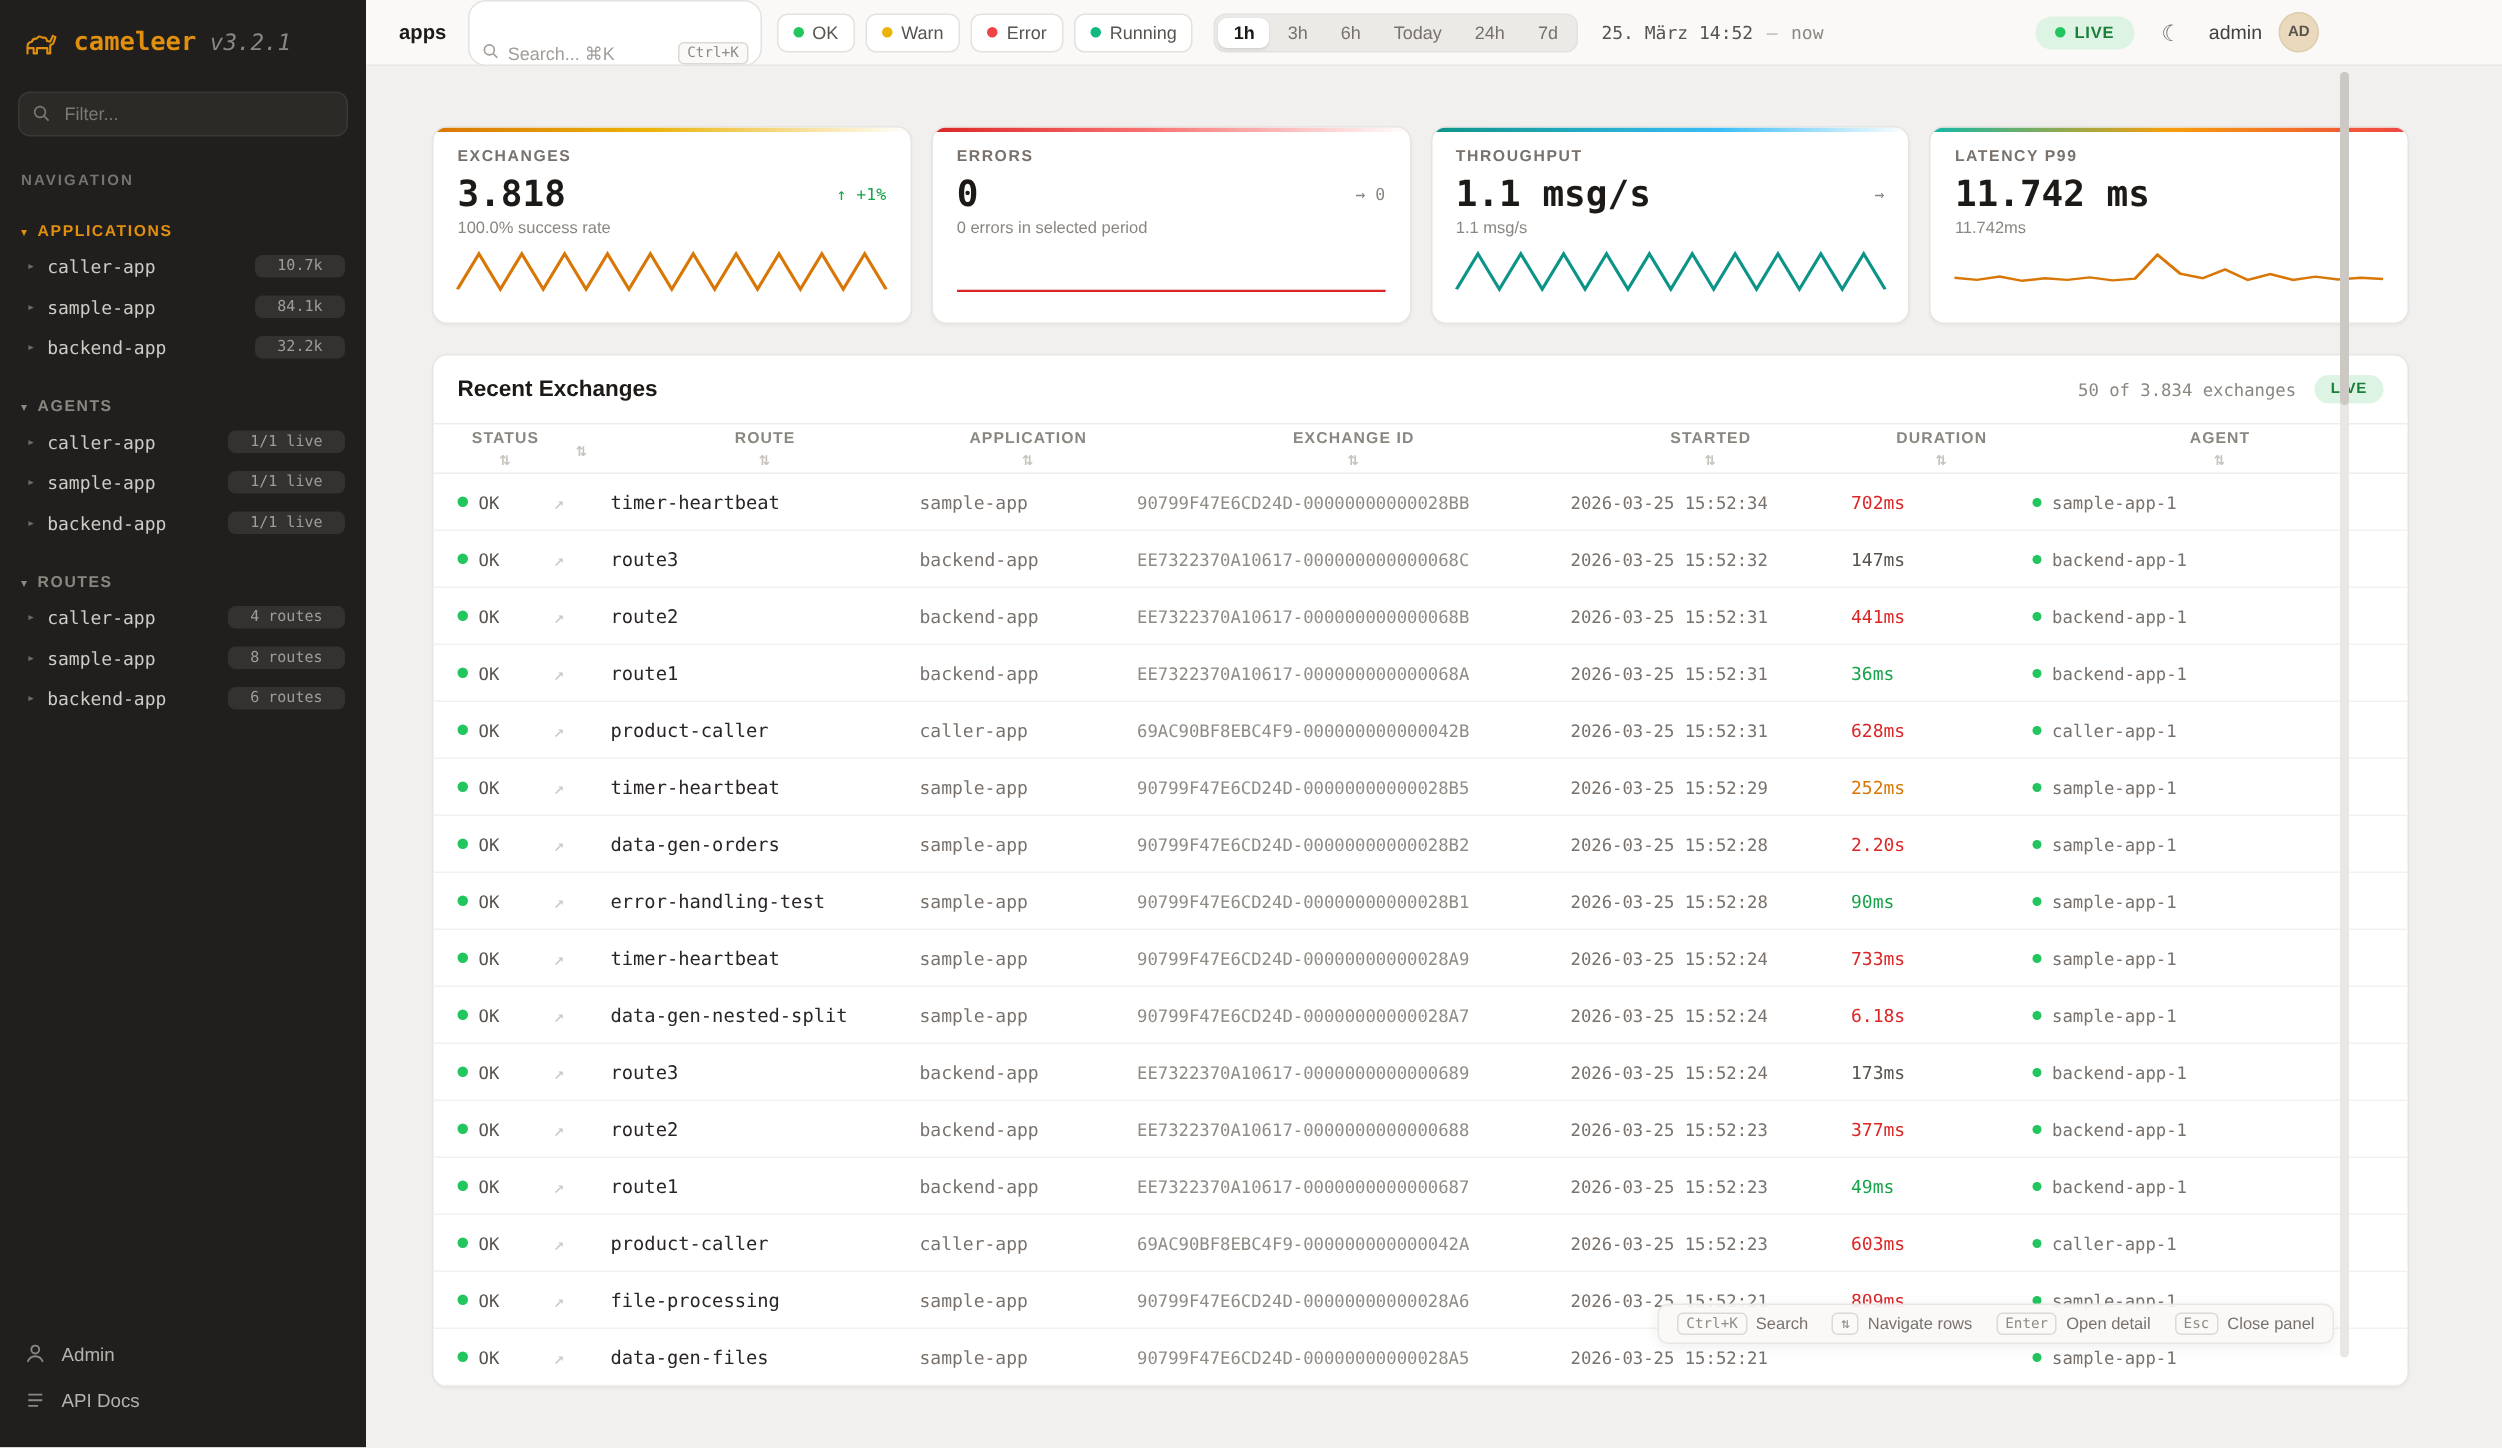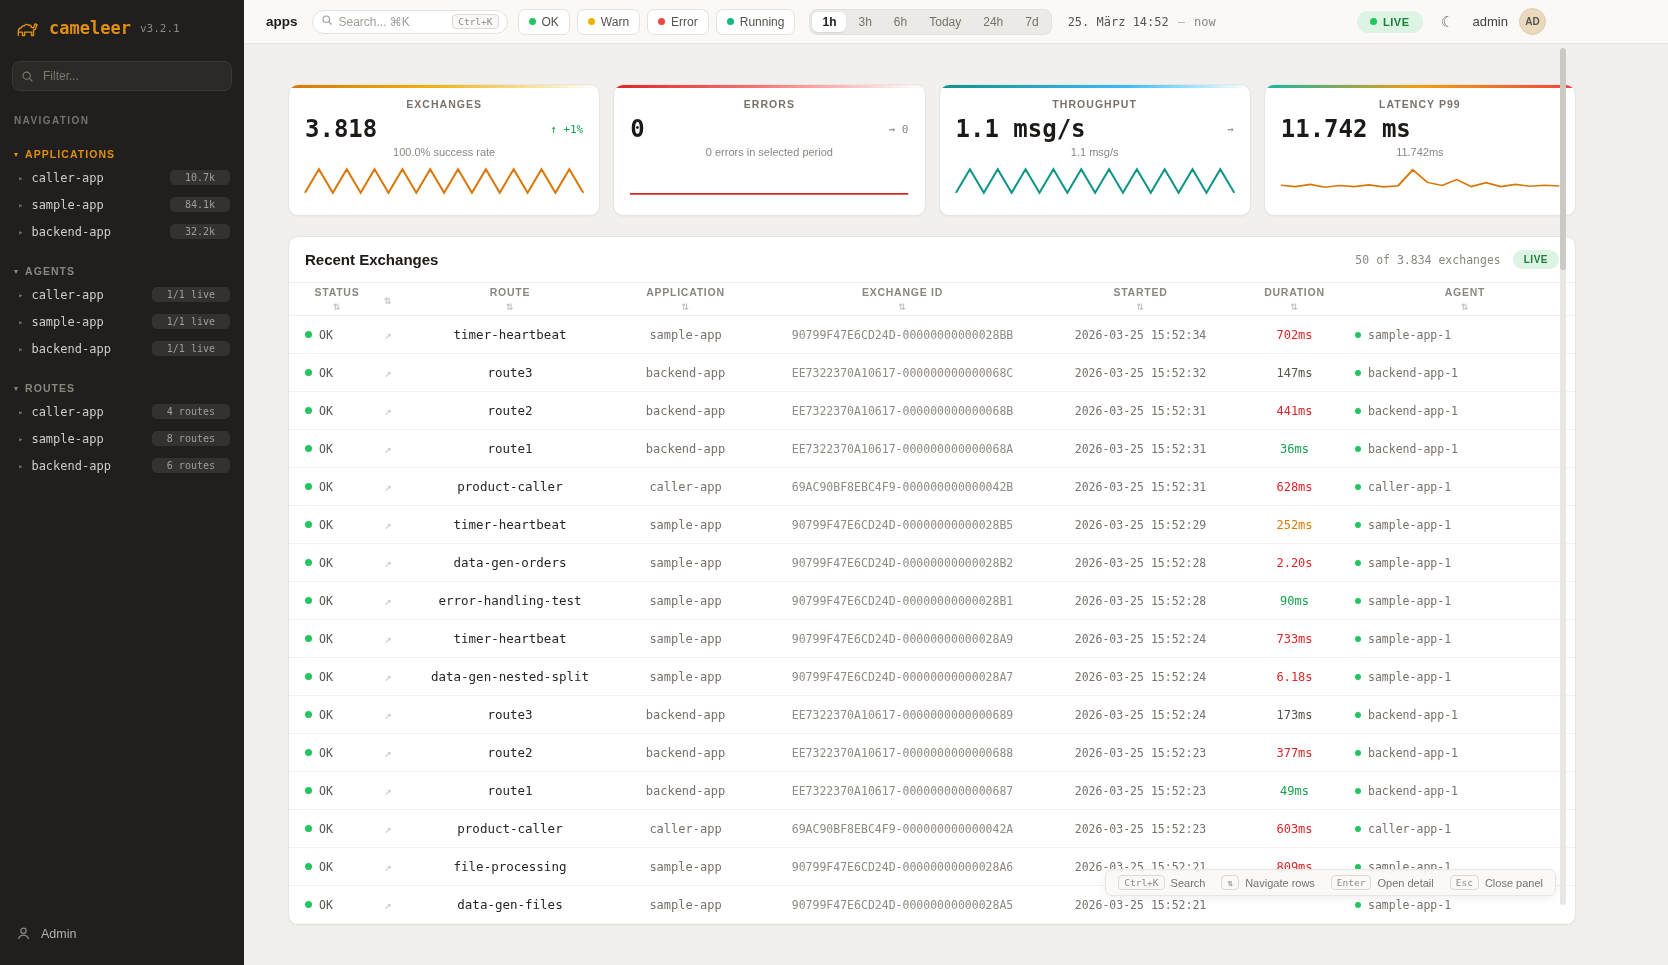--- a/index.html
+++ b/index.html
@@ -3,61 +3,61 @@
 <meta charset="utf-8">
 <style>
   * { box-sizing: border-box; margin: 0; padding: 0; }
   body { font-family: "Liberation Sans", "DejaVu Sans", sans-serif; background:#e8e7e4; }
   .app { width:1668px; height:965px; display:flex; background:#f1f0ee; position:relative; overflow:hidden; }
 
   
   .sidebar { width:244px; flex:none; background:#201f1d; color:#c9c6c1; display:flex; flex-direction:column; }
   .side-logo { display:flex; align-items:center; gap:9px; padding:15px 14px 10px; }
   .logo-name { color:#e08f0f; font-family:"DejaVu Sans Mono",monospace; font-weight:bold; font-size:17px; }
-  .logo-ver { color:#8a8781; font-size:11px; font-family:"DejaVu Sans Mono",monospace; }
+  .logo-ver { color:#8a8781; font-size:15px; font-family:"DejaVu Sans Mono",monospace;font-style:italic; }
   .side-filter { margin:10px 12px 0; position:relative; }
   .side-filter input { width:100%; background:#2b2a27; border:1px solid #3a3835; border-radius:8px; height:30px; padding:0 10px 0 30px; color:#d6d3ce; font-size:12px; outline:none; }
   .side-filter input::placeholder { color:#7c7974; }
   .side-filter .s-icon { position:absolute; left:9px; top:8px; color:#7c7974; }
   .nav-label { margin:24px 14px 2px; font-size:10px; letter-spacing:.14em; color:#76736e; font-weight:600; }
   .side-section { margin-top:16px; }
   .section-head { display:flex; align-items:center; gap:6px; padding:4px 14px; font-size:10.5px; letter-spacing:.1em; color:#8a8781; font-weight:700; cursor:pointer; }
   .section-head.active { color:#e08f0f; }
   .section-head .caret { font-size:8px; }
   .side-item { display:flex; align-items:center; gap:8px; padding:6px 14px 6px 18px; font-family:"DejaVu Sans Mono",monospace; font-size:12px; color:#cfccc7; cursor:pointer; }
   .chev { color:#6e6b66; font-size:9px; }
   .side-badge { margin-left:auto; background:#343230; color:#a09d98; font-size:10px; font-family:"DejaVu Sans Mono",monospace; padding:2px 15px; border-radius:5px; white-space:nowrap; }
   .side-footer { margin-top:auto; padding:10px 0 16px; }
   .foot-item { display:flex; align-items:center; gap:10px; padding:8px 16px; font-size:12.5px; color:#b5b2ad; cursor:pointer; }
   .foot-item svg { color:#8a8781; }
 
   
   .main { flex:1; display:flex; flex-direction:column; position:relative; }
   .topbar { height:44px; flex:none; background:#faf9f7; border-bottom:1px solid #e9e7e4; display:flex; align-items:center; gap:10px; padding:0 122px 0 22px; }
   .crumb { font-weight:700; font-size:13.5px; color:#1c1917; margin-right:4px; cursor:pointer; }
-  .search-box { width:196px; height:24px; border:1px solid #e4e2de; background:#fff; border-radius:12px; display:flex; align-items:center; gap:6px; padding:0 8px; color:#a19d97; font-size:12px; cursor:text; }
+  .search-box { width:196px; height:44px; border:1px solid #e4e2de; background:#fff; border-radius:12px; display:flex; align-items:flex-end; gap:6px; padding:0 8px; color:#a19d97; font-size:12px; cursor:text; }
   .search-ph { flex:1; white-space:nowrap; overflow:hidden; }
   .kbd { border:1px solid #dcd9d4; border-radius:4px; padding:1px 5px; font-size:9.5px; color:#8f8b85; font-family:"DejaVu Sans Mono",monospace; background:#faf9f7; white-space:nowrap; }
   .chips { display:flex; gap:7px; }
   .chip { display:flex; align-items:center; gap:6px; height:26px; padding:0 10px; border:1px solid #e4e2de; background:#fff; border-radius:7px; font-size:12px; color:#57534e; cursor:pointer; }
   .dot { width:7px; height:7px; border-radius:50%; }
   .range-group { display:flex; background:#eceae7; border:1px solid #e4e2de; border-radius:8px; padding:2px; gap:2px; margin-left:4px; }
   .range-btn { padding:3px 10px; font-size:12px; color:#78716c; border-radius:6px; cursor:pointer; white-space:nowrap; }
   .range-btn.active { background:#fff; color:#1c1917; font-weight:700; box-shadow:0 1px 2px rgba(0,0,0,.10); }
   .time-display { display:flex; gap:9px; align-items:center; font-family:"DejaVu Sans Mono",monospace; font-size:12px; color:#57534e; margin-left:6px; cursor:pointer; }
   .time-sep { color:#b5b1ab; } .time-to { color:#8a8781; }
   .top-right { margin-left:auto; display:flex; align-items:center; gap:11px; }
   .live-pill { display:flex; align-items:center; gap:6px; background:#ddf3e4; color:#1a7f37; font-size:11px; font-weight:700; letter-spacing:.05em; padding:5px 13px; border-radius:999px; cursor:pointer; }
   .live-dot { width:7px; height:7px; border-radius:50%; background:#22c55e; }
   .moon-btn { width:28px; height:28px; border-radius:7px; display:flex; align-items:center; justify-content:center; color:#78716c; font-size:15px; cursor:pointer; }
   .user-name { font-size:13px; color:#44403c; cursor:pointer; }
   .avatar { width:27px; height:27px; border-radius:50%; background:#ead9bd; color:#57534e; font-size:10px; font-weight:700; display:flex; align-items:center; justify-content:center; border:1px solid #ddcdae; cursor:pointer; }
 
   
-  .content { padding:40px 92px 0 44px;text-align:center; }
+  .content { padding:40px 62px 0 44px; }
   .stats-row { display:flex; gap:13px; }
   .stat-card { flex:1; background:#fff; border:1px solid #e7e5e2; border-radius:10px; padding:13px 16px 10px; position:relative; height:132px; overflow:hidden; box-shadow:0 1px 2px rgba(0,0,0,.04); }
   .accent { position:absolute; top:0; left:0; right:0; height:3px; }
   .stat-label { font-size:10.5px; letter-spacing:.1em; color:#78716c; font-weight:700; }
   .stat-line { display:flex; align-items:center; justify-content:space-between; margin-top:5px; }
   .stat-value { font-family:"DejaVu Sans Mono",monospace; font-size:24px; font-weight:700; color:#1c1917; white-space:nowrap; }
   .stat-delta { font-family:"DejaVu Sans Mono",monospace; font-size:11px; }
   .delta-green { color:#16a34a; } .delta-gray { color:#8a8781; }
   .stat-sub { font-size:11px; color:#8a8781; margin-top:3px; }
   svg.spark { width:100%; height:34px; margin-top:5px; display:block; overflow:visible; }
@@ -201,20 +201,26 @@
     </div>
 
     <div class="side-footer">
       <div class="foot-item">
         <svg width="15" height="15" viewBox="0 0 16 16">
             <circle cx="8" cy="5" r="2.8" fill="none" stroke="currentColor" stroke-width="1.3"></circle>
             <path d="M2.6 13.8 q1.6-4 5.4-4 t5.4 4" fill="none" stroke="currentColor" stroke-width="1.3"></path>
           </svg>
         <span>Admin</span>
       </div>
+      <div class="foot-item">
+        <svg width="15" height="15" viewBox="0 0 16 16">
+            <path d="M3 4 h10 M3 8 h10 M3 12 h7" fill="none" stroke="currentColor" stroke-width="1.4"></path>
+          </svg>
+        <span>API Docs</span>
+      </div>
     </div>
   </aside>
 
   <div class="main">
 
     <header class="topbar">
       <span class="crumb">apps</span>
 
       <div class="search-box">
         <span>

